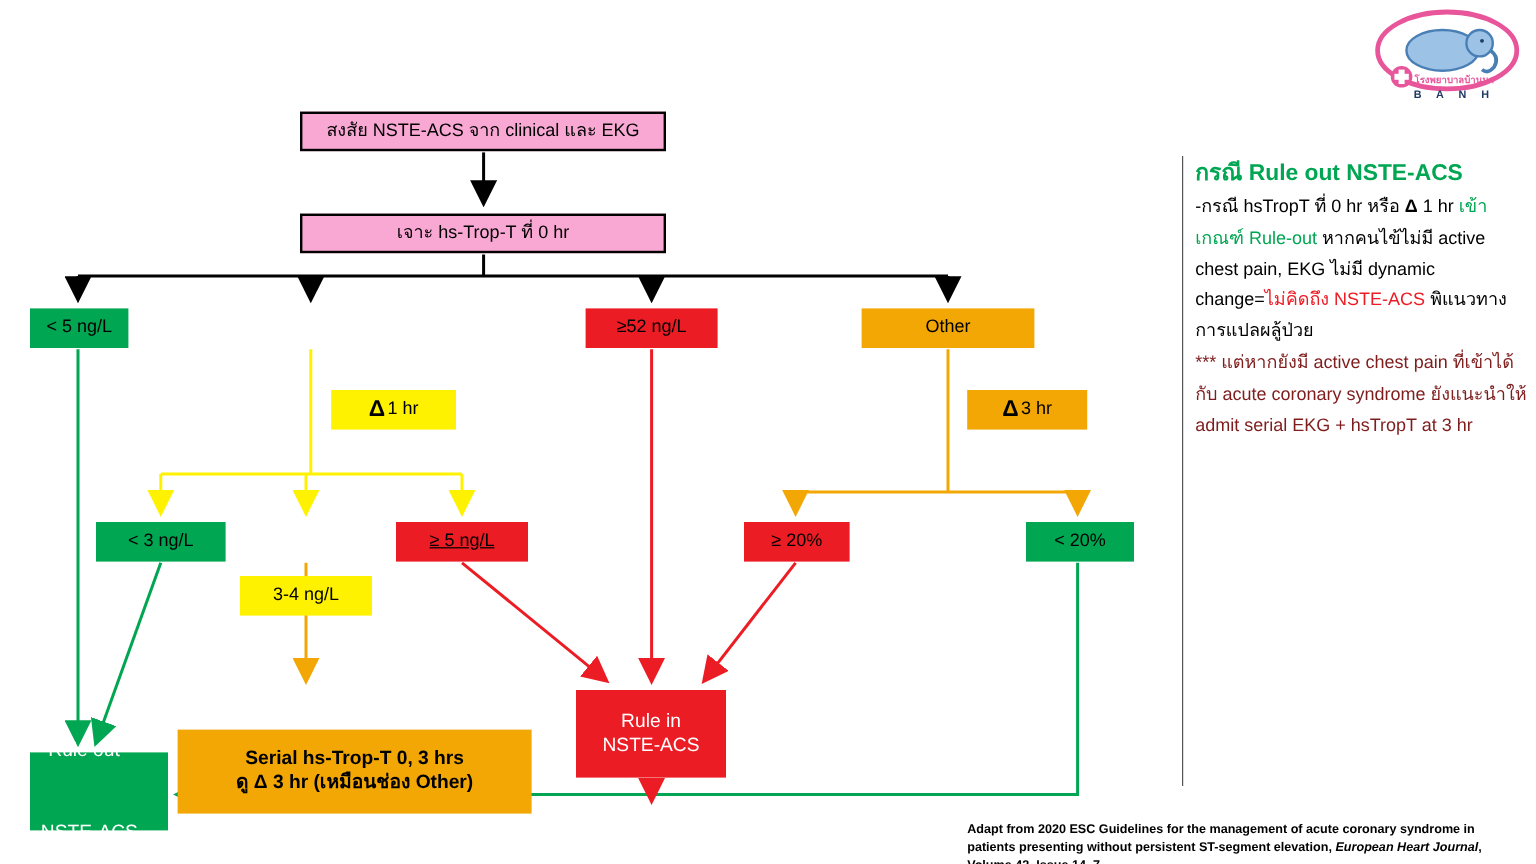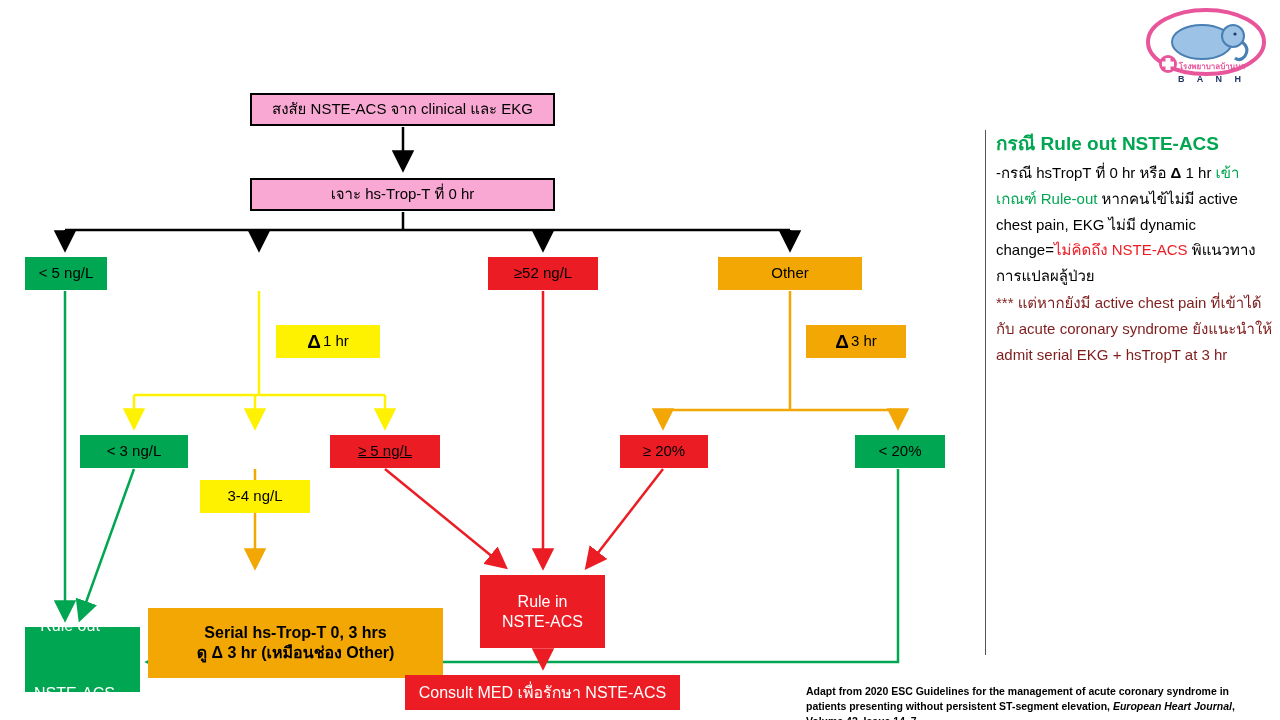--- a/index.html
+++ b/index.html
@@ -179,21 +179,20 @@
   <div class="node red white-text n-rulein">
     <div>Rule in</div>
     <div>NSTE-ACS</div>
   </div>
 
   <div class="node green white-text n-ruleout">
     <div>*Rule out</div>
     <div>NSTE-ACS</div>
   </div>
 
-  <div class="node red white-text n-consult">Consult MED เพื่อรักษา NSTE-ACS</div>
 
   <div class="divider"></div>
 
   <div class="sb-heading">กรณี Rule out NSTE-ACS</div>
 
   <div class="sb-p sb-p1">
     <span>-กรณี hsTropT ที่ 0 hr หรือ </span><span class="seg-bold">Δ</span><span> 1 hr </span><span class="seg-green">เข้าเกณฑ์ Rule-out</span><span> หากคนไข้ไม่มี active chest pain, EKG ไม่มี dynamic change=</span><span class="seg-red">ไม่คิดถึง NSTE-ACS</span><span> พิแนวทางการแปลผลู้ป่วย</span>
   </div>
 
   <div class="sb-p sb-p2">*** แต่หากยังมี active chest pain ที่เข้าได้กับ acute coronary syndrome ยังแนะนำให้ admit serial EKG + hsTropT at 3 hr</div>

